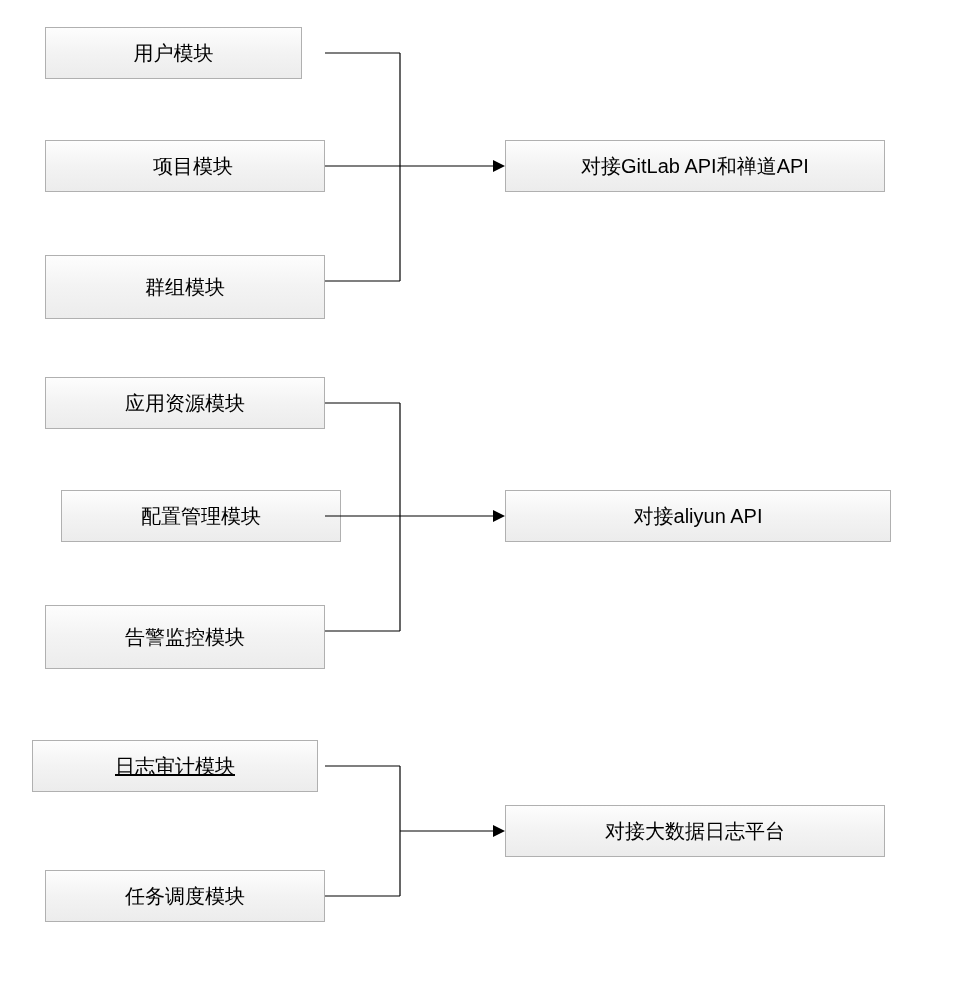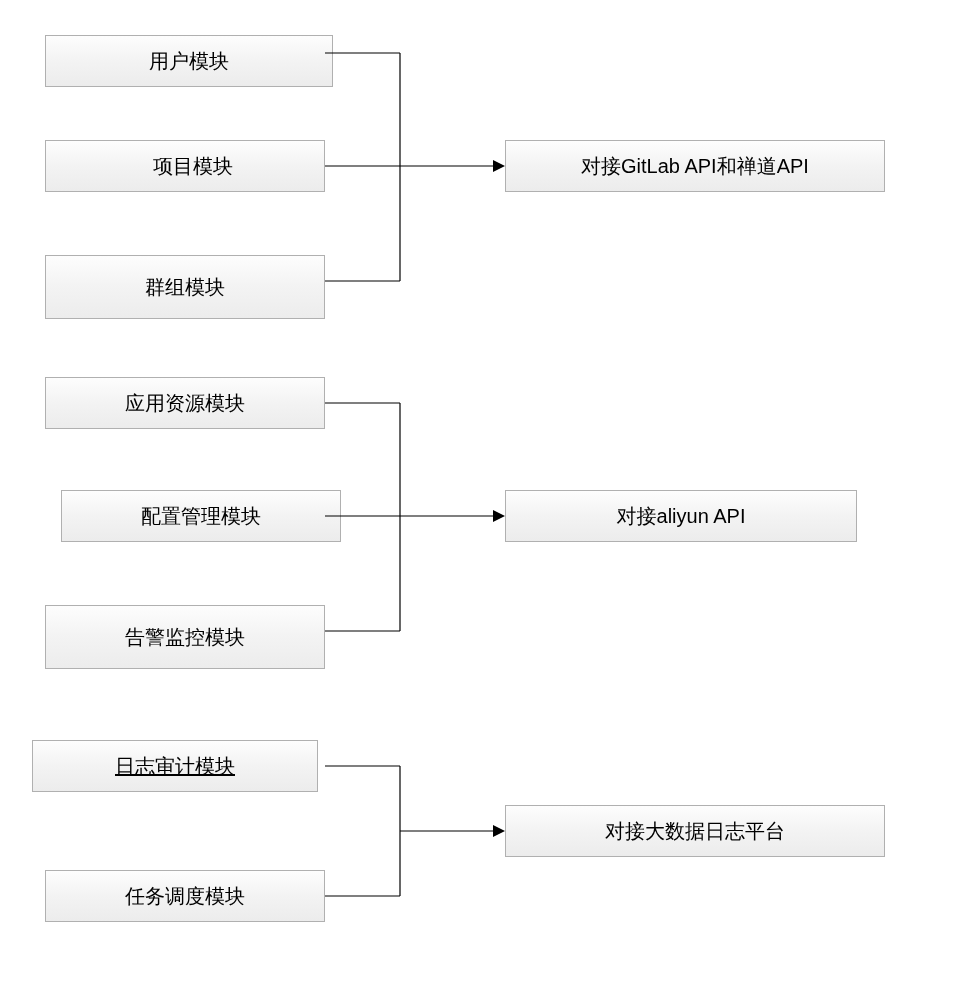--- a/index.html
+++ b/index.html
@@ -33,21 +33,21 @@
       stroke: #000;
       stroke-width: 1.2;
     }
     svg.connector polygon {
       fill: #000;
     }
   </style>
 </head>
 <body>
 
-<div class="box" style="left:45px; top:27px; width:288px; height:52px;margin-top:8px;">
+<div class="box" style="left:45px; top:27px; width:257px; height:52px;">
   <span>用户模块</span>
 </div>
 <div class="box" style="left:45px; top:140px; width:280px; height:52px;padding-left:16px;">
   <span>项目模块</span>
 </div>
 <div class="box" style="left:45px; top:255px; width:280px; height:64px;">
   <span>群组模块</span>
 </div>
 <div class="box" style="left:505px; top:140px; width:380px; height:52px;">
   <span>对接GitLab API和禅道API</span>
@@ -55,21 +55,21 @@
 
 <div class="box" style="left:45px; top:377px; width:280px; height:52px;">
   <span>应用资源模块</span>
 </div>
 <div class="box" style="left:45px; top:490px; width:280px; height:52px;margin-left:16px;">
   <span>配置管理模块</span>
 </div>
 <div class="box" style="left:45px; top:605px; width:280px; height:64px;text-align:center;">
   <span>告警监控模块</span>
 </div>
-<div class="box" style="left:505px; top:490px; width:352px; height:52px;">
+<div class="box" style="left:505px; top:490px; width:386px; height:52px;">
   <span>对接aliyun API</span>
 </div>
 
 <div class="box" style="left:32px; top:740px; width:286px; height:52px;text-decoration:underline;">
   <span>日志审计模块</span>
 </div>
 <div class="box" style="left:45px; top:870px; width:280px; height:52px;">
   <span>任务调度模块</span>
 </div>
 <div class="box" style="left:505px; top:805px; width:380px; height:52px;">

